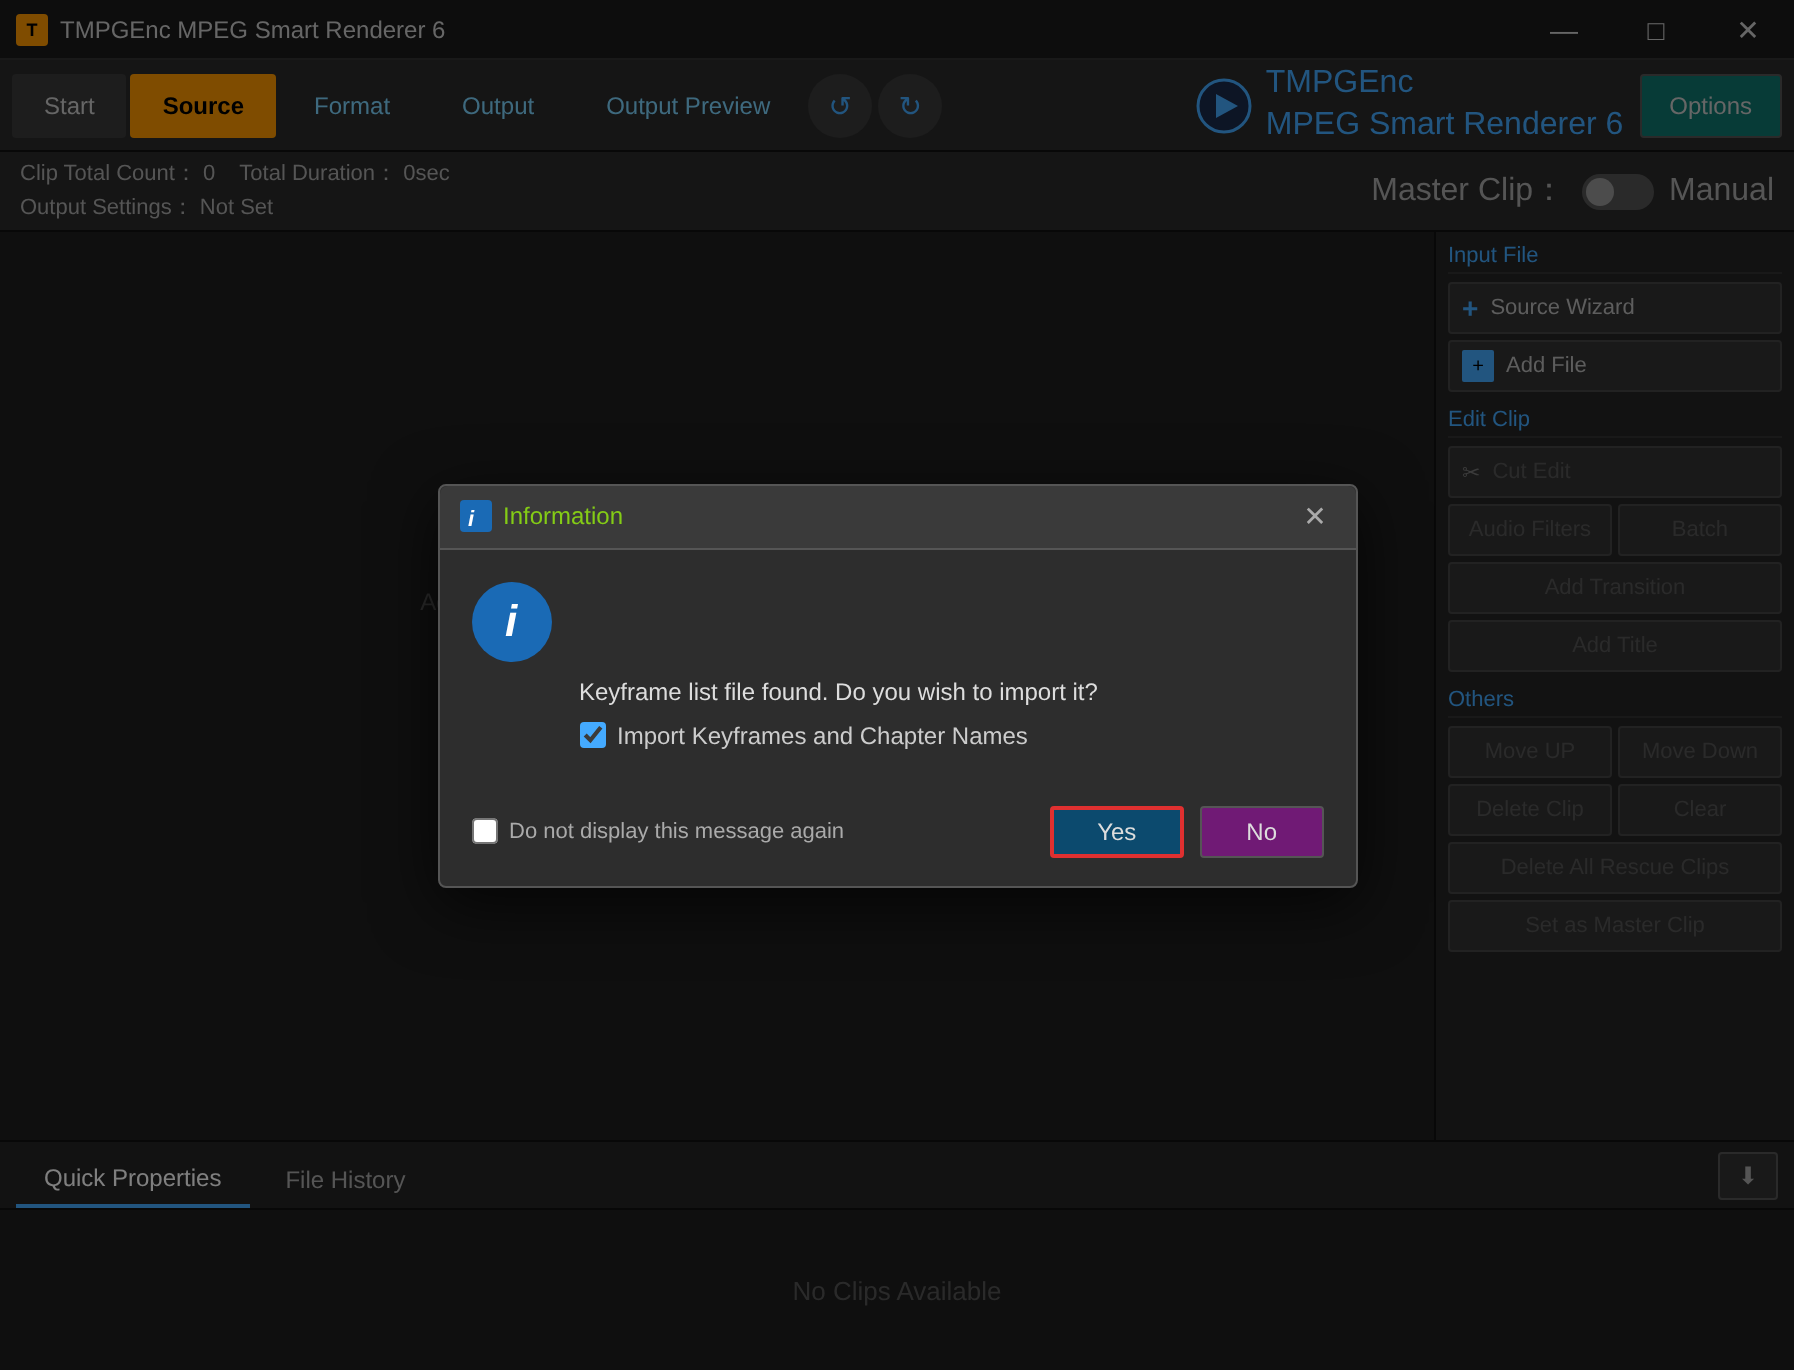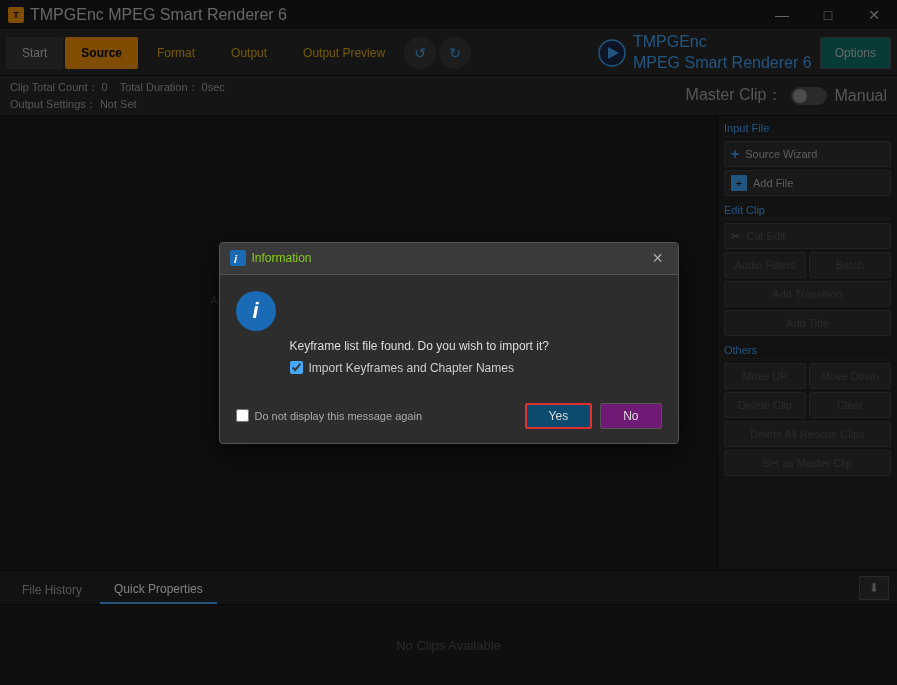--- a/index.html
+++ b/index.html
@@ -27,21 +27,21 @@
     .title-bar-icon {
       width: 16px;
       height: 16px;
       margin-right: 6px;
       background: #f90;
       border-radius: 2px;
       display: flex; align-items: center; justify-content: center;
       font-size: 9px; color: #000; font-weight: bold;
     }
     .title-bar-text {
-      font-size: 16px;
+      font-size: 12px;
       color: #ccc;
     }
     .title-bar-controls {
       position: absolute;
       right: 0;
       top: 0;
       display: flex;
       height: 30px;
     }
     .title-bar-btn {
@@ -79,21 +79,21 @@
       background: #3a3a3a;
       color: #ccc;
     }
     .toolbar-btn.source {
       background: #f90;
       color: #000;
       font-weight: bold;
     }
     .toolbar-btn.normal {
       background: transparent;
-      color: #eab308;
+      color: #7dd3fc;
       border: 1px solid transparent;
     }
     .toolbar-refresh {
       width: 32px;
       height: 32px;
       border-radius: 50%;
       border: none;
       background: #3a3a3a;
       color: #4af;
       font-size: 14px;
@@ -598,25 +598,25 @@
       </button>
       <button class="panel-btn-full disabled">
         <span>Set as Master Clip</span>
       </button>
     </div>
   </div>
 </div>
 
 <div class="bottom-tabs">
   <div class="tab-bar">
+    <div class="tab-item active">
+      <span>Quick Properties</span>
+    </div>
     <div class="tab-item">
       <span>File History</span>
-    </div>
-    <div class="tab-item active">
-      <span>Quick Properties</span>
     </div>
     <div class="tab-download-btn">
       <span>⬇</span>
     </div>
   </div>
   <div class="no-clips">
     <span>No Clips Available</span>
   </div>
 </div>
 

